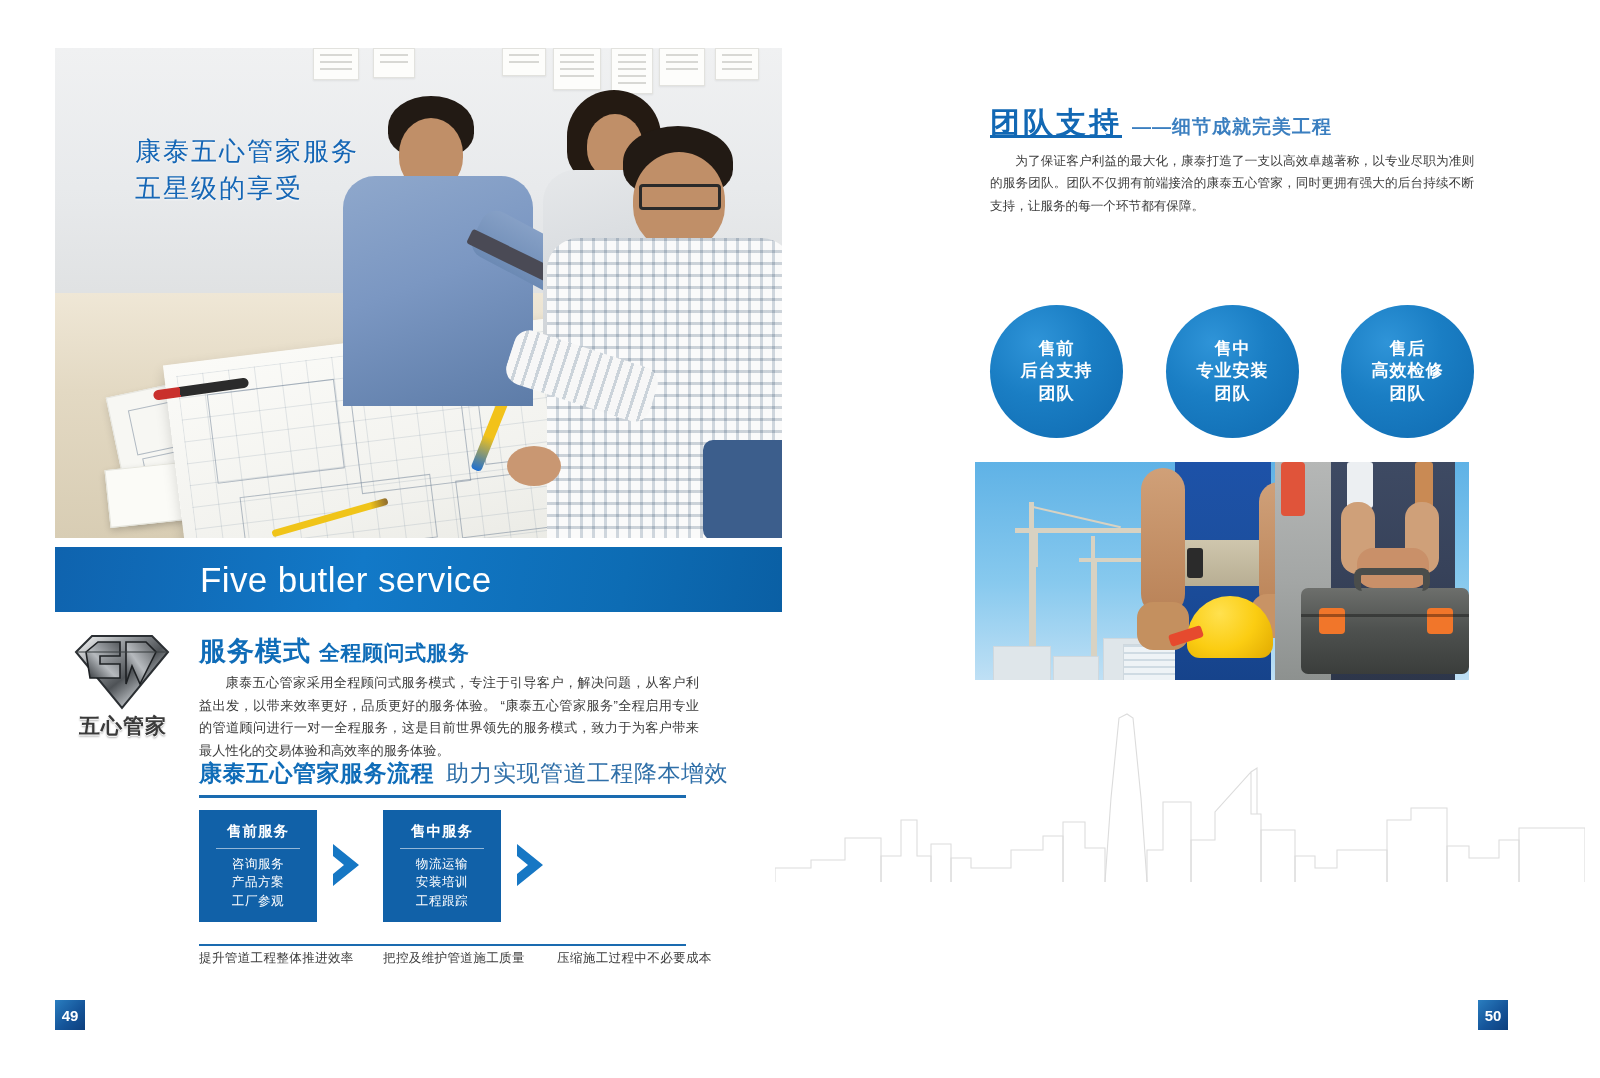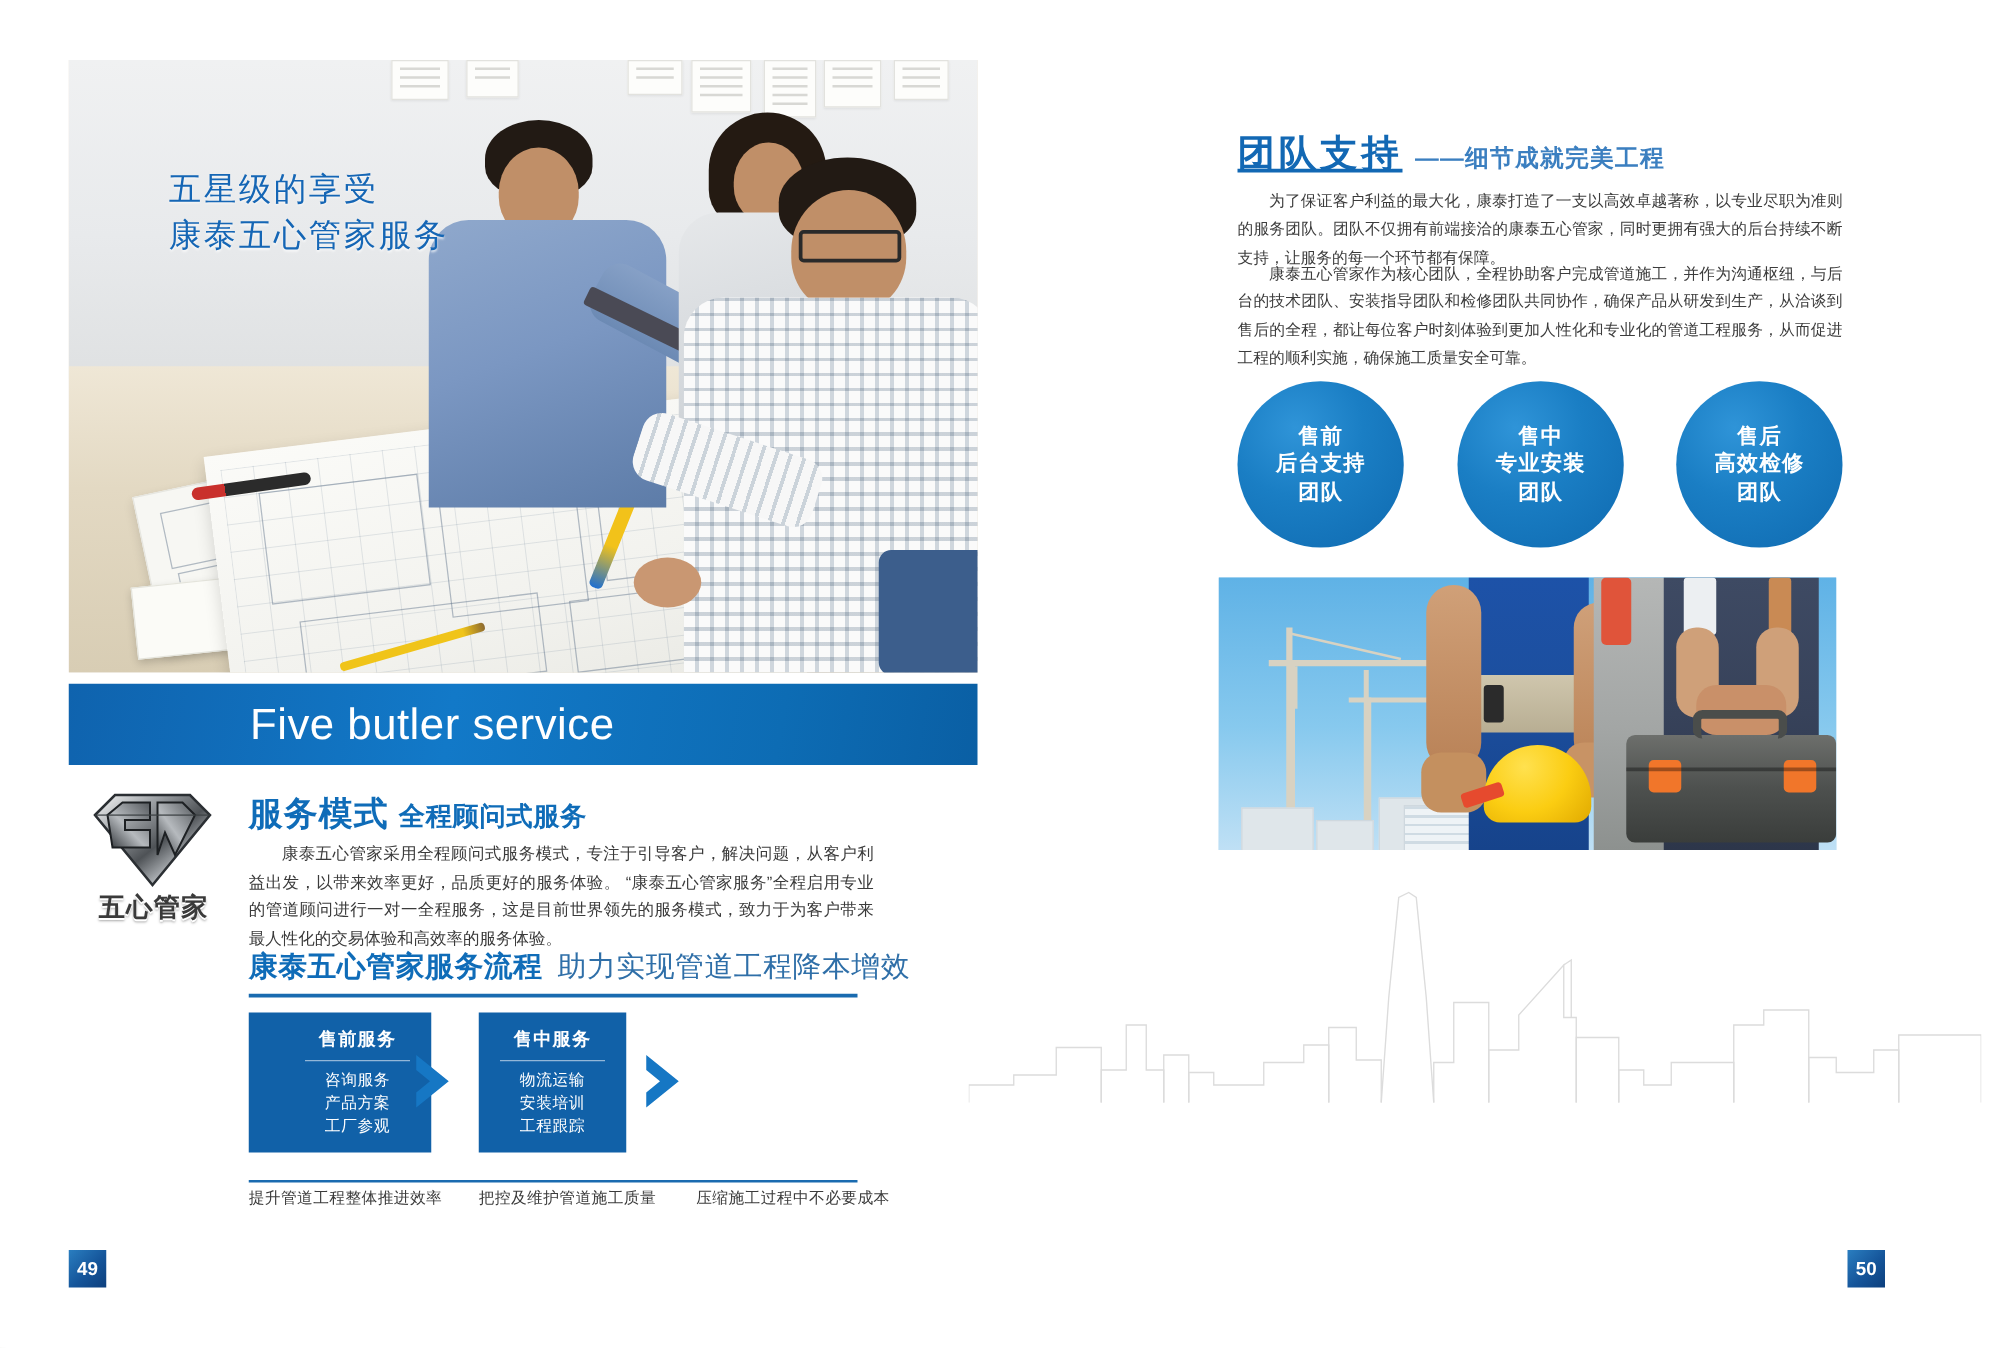--- a/index.html
+++ b/index.html
@@ -70,21 +70,21 @@
       color:#3b3b3b;text-align:justify;text-indent:2em;}
 
   .proc-head{position:absolute;left:199px;top:758px;}
   .proc-head .t1{font-size:23px;font-weight:700;color:#0f6cb8;letter-spacing:.5px;}
   .proc-head .t2{font-size:23px;font-weight:400;color:#2f6fa8;letter-spacing:.5px;margin-left:12px;}
   .proc-rule{position:absolute;left:199px;top:795px;width:487px;height:3px;background:#1a6bb0;}
 
   
   .flow{position:absolute;left:199px;top:810px;width:487px;height:112px;}
   .flow-box{position:absolute;top:0;width:118px;height:112px;background:#1161a8;color:#fff;text-align:center;}
-  .fb1{left:0;padding-left:28px;}.fb2{left:184px;}.fb3{left:368px;}
+  .fb1{left:0;}.fb2{left:184px;}.fb3{left:368px;}
   .fb-title{font-size:14.5px;font-weight:700;padding-top:12px;letter-spacing:1px;}
   .fb-line{width:84px;height:1px;background:rgba(255,255,255,.55);margin:7px auto 6px;}
   .fb-item{font-size:12.6px;line-height:1.46;letter-spacing:.5px;}
   .chev{position:absolute;top:32px;width:40px;height:46px;}
   .cv1{left:128px;} .cv2{left:312px;}
 
   .cap-rule{position:absolute;left:199px;top:944px;width:487px;height:2px;background:#1a6bb0;}
   .caps{position:absolute;left:199px;top:950px;width:520px;}
   .cap{position:absolute;top:0;font-size:12.6px;color:#3b3b3b;letter-spacing:.3px;white-space:nowrap;text-align:center;}
   .cp1{left:0;} .cp2{left:184px;} .cp3{left:358px;}
@@ -230,22 +230,22 @@
              background:repeating-linear-gradient(90deg,#fafafa 0 9px,#cfd6dd 9px 12px),
                         repeating-linear-gradient(0deg,rgba(255,255,255,.9) 0 9px,rgba(150,165,180,.45) 9px 12px);
              background-blend-mode:multiply;"></div>
         <div class="p-arm" style="left:452px;top:300px;width:150px;height:56px;transform:rotate(18deg);
              background:repeating-linear-gradient(90deg,#f7f7f7 0 8px,#cbd3da 8px 11px);"></div>
         <div class="p-hand" style="left:452px;top:398px;width:54px;height:40px;"></div>
         <div style="position:absolute;left:648px;top:392px;width:96px;height:100px;background:#3c5e8c;border-radius:10px;"></div>
       </div>
 
       <div class="hero-title">
+        <div>康泰五心管家服务</div>
         <div>五星级的享受</div>
-        <div>康泰五心管家服务</div>
       </div>
     </div>
 
     <div class="banner">
       <div class="banner-text">Five butler service</div>
     </div>
 
     <div class="logo-wrap">
       <svg class="logo-gem" viewBox="0 0 104 80">
         <defs>
@@ -317,21 +317,20 @@
     <div class="pgnum pg-left">49</div>
   </div>
 
   <div class="right-page"></div>
 
   <div class="r-head-cn">
     <span class="main">团队支持</span><span class="dash">——细节成就完美工程</span>
   </div>
 
   <div class="r-para rp1">为了保证客户利益的最大化，康泰打造了一支以高效卓越著称，以专业尽职为准则的服务团队。团队不仅拥有前端接洽的康泰五心管家，同时更拥有强大的后台持续不断支持，让服务的每一个环节都有保障。</div>
-  <div class="r-para rp2">康泰五心管家作为核心团队，全程协助客户完成管道施工，并作为沟通枢纽，与后台的技术团队、安装指导团队和检修团队共同协作，确保产品从研发到生产，从洽谈到售后的全程，都让每位客户时刻体验到更加人性化和专业化的管道工程服务，从而促进工程的顺利实施，确保施工质量安全可靠。</div>
 
   <div class="circles">
     <div class="circle c1">
       <div>
         <div>售前</div>
         <div>后台支持</div>
         <div>团队</div>
       </div>
     </div>
     <div class="circle c2">

